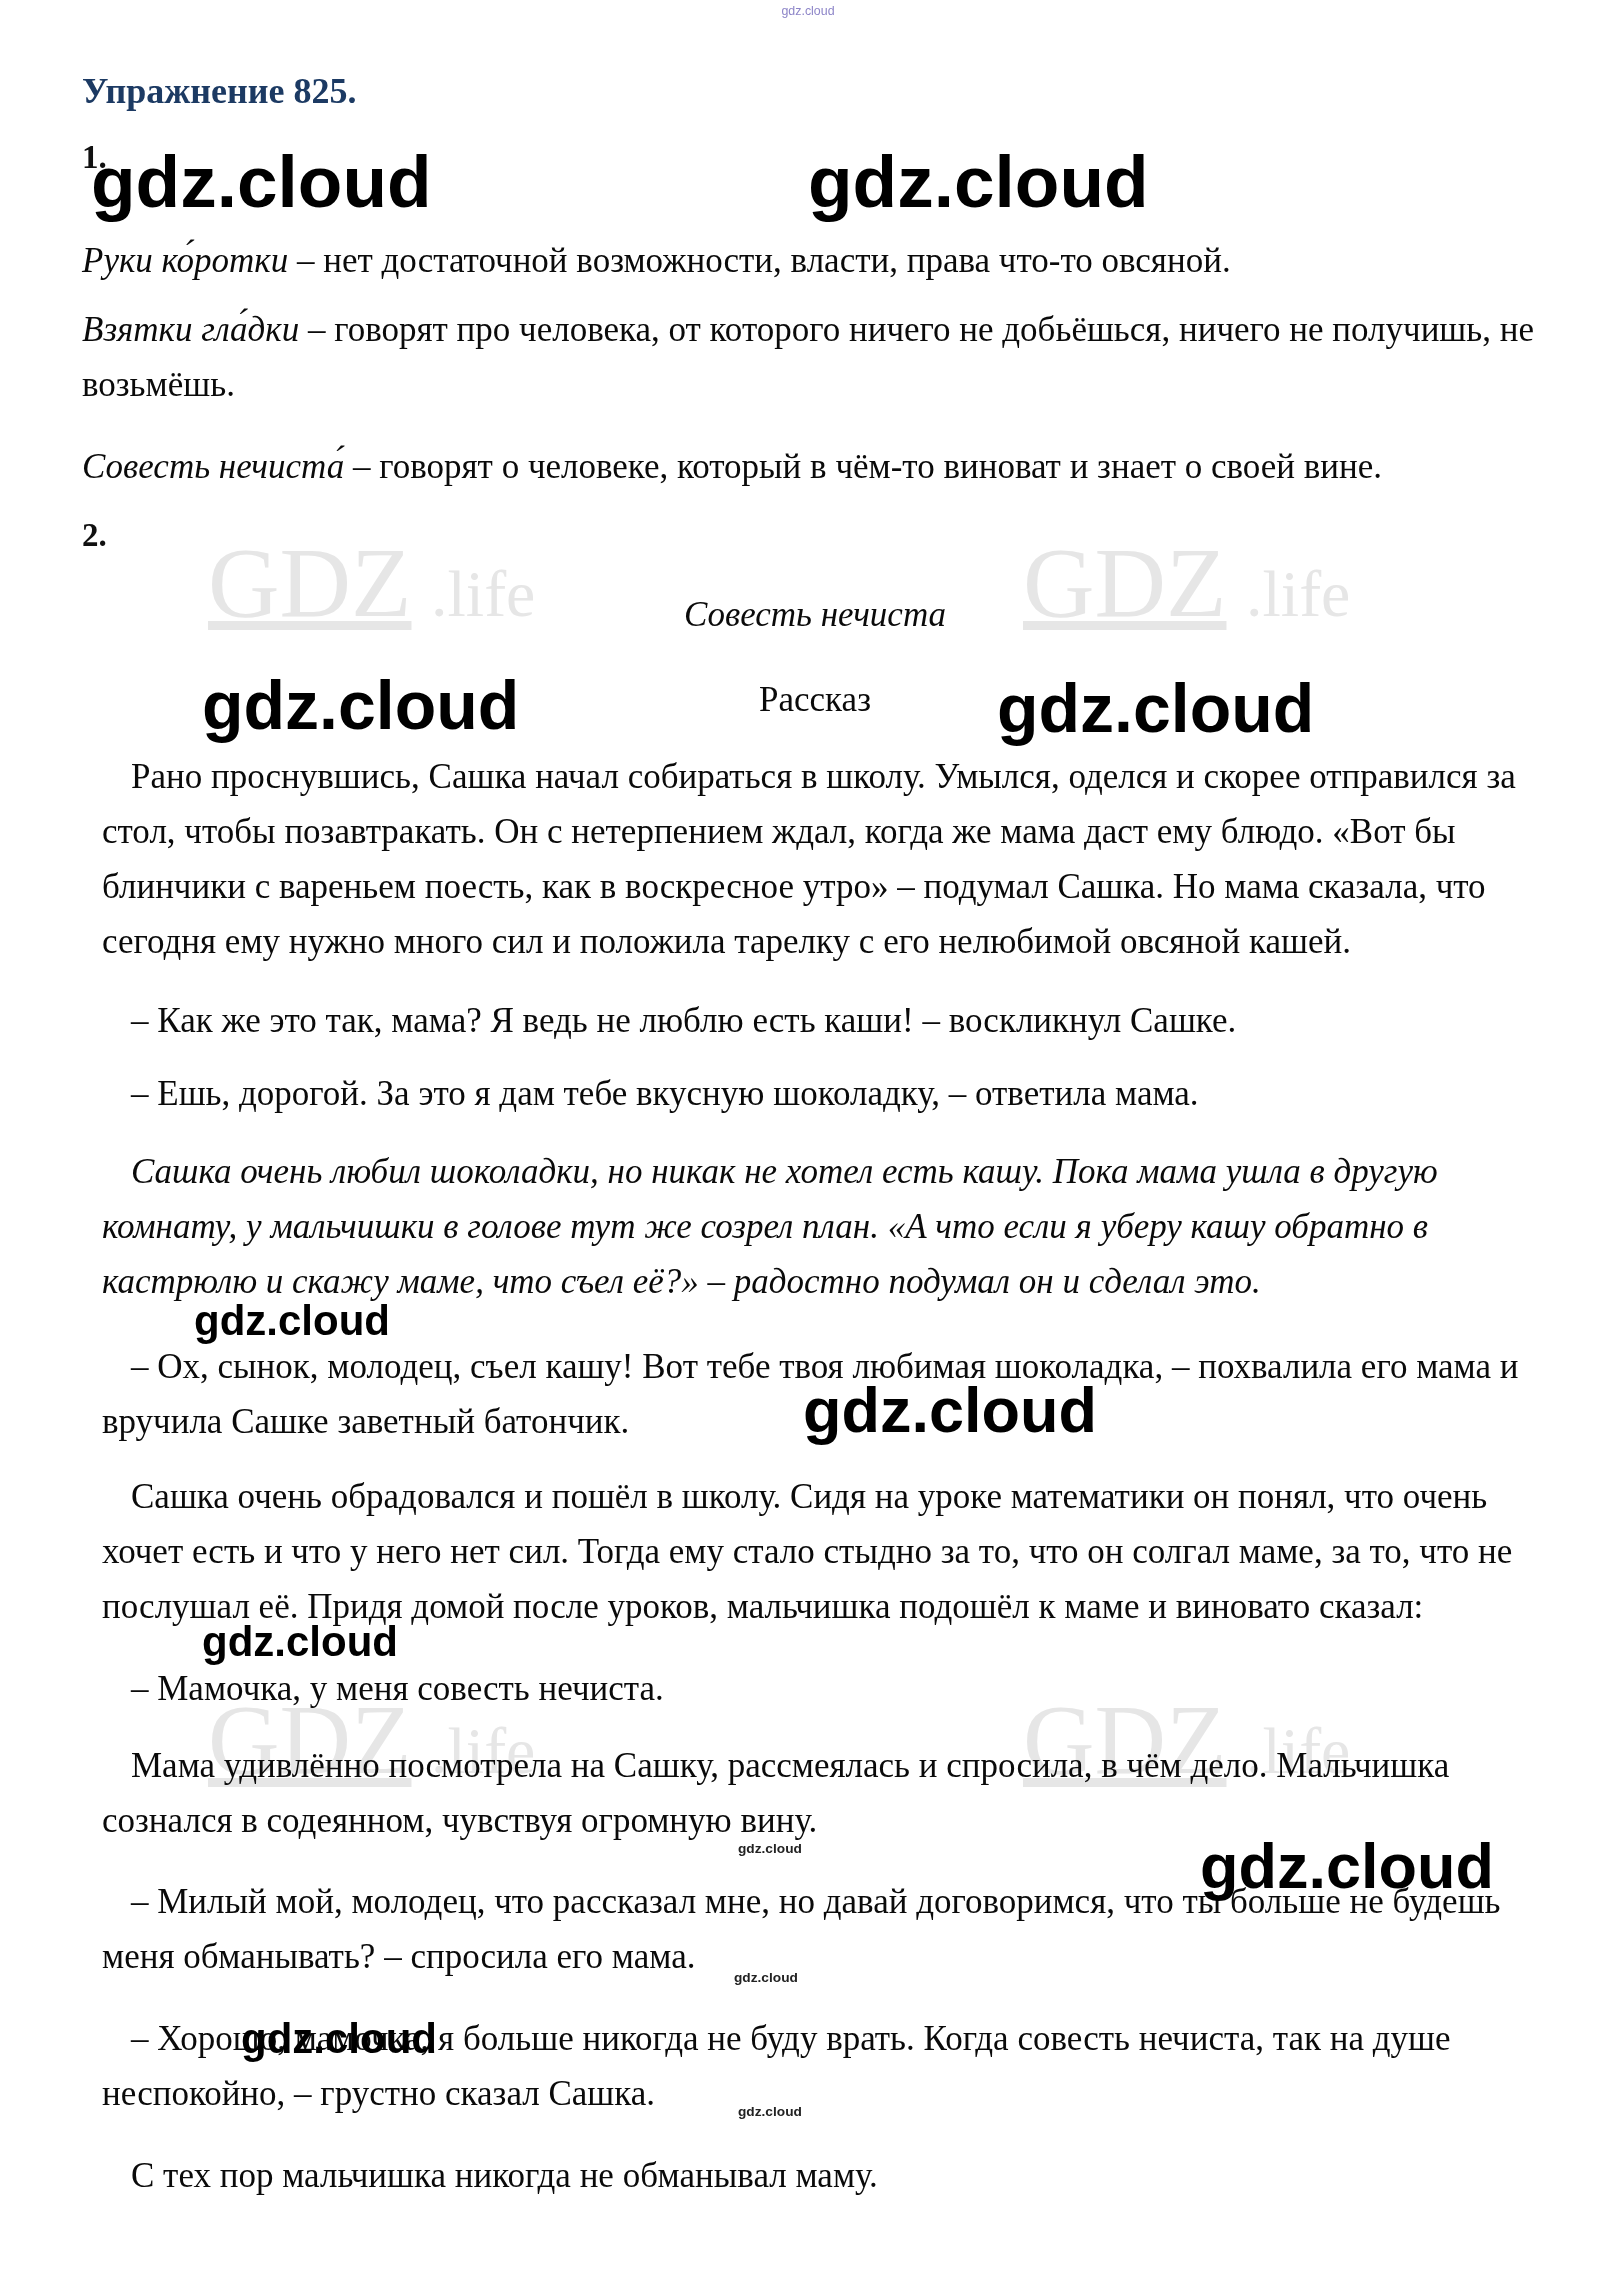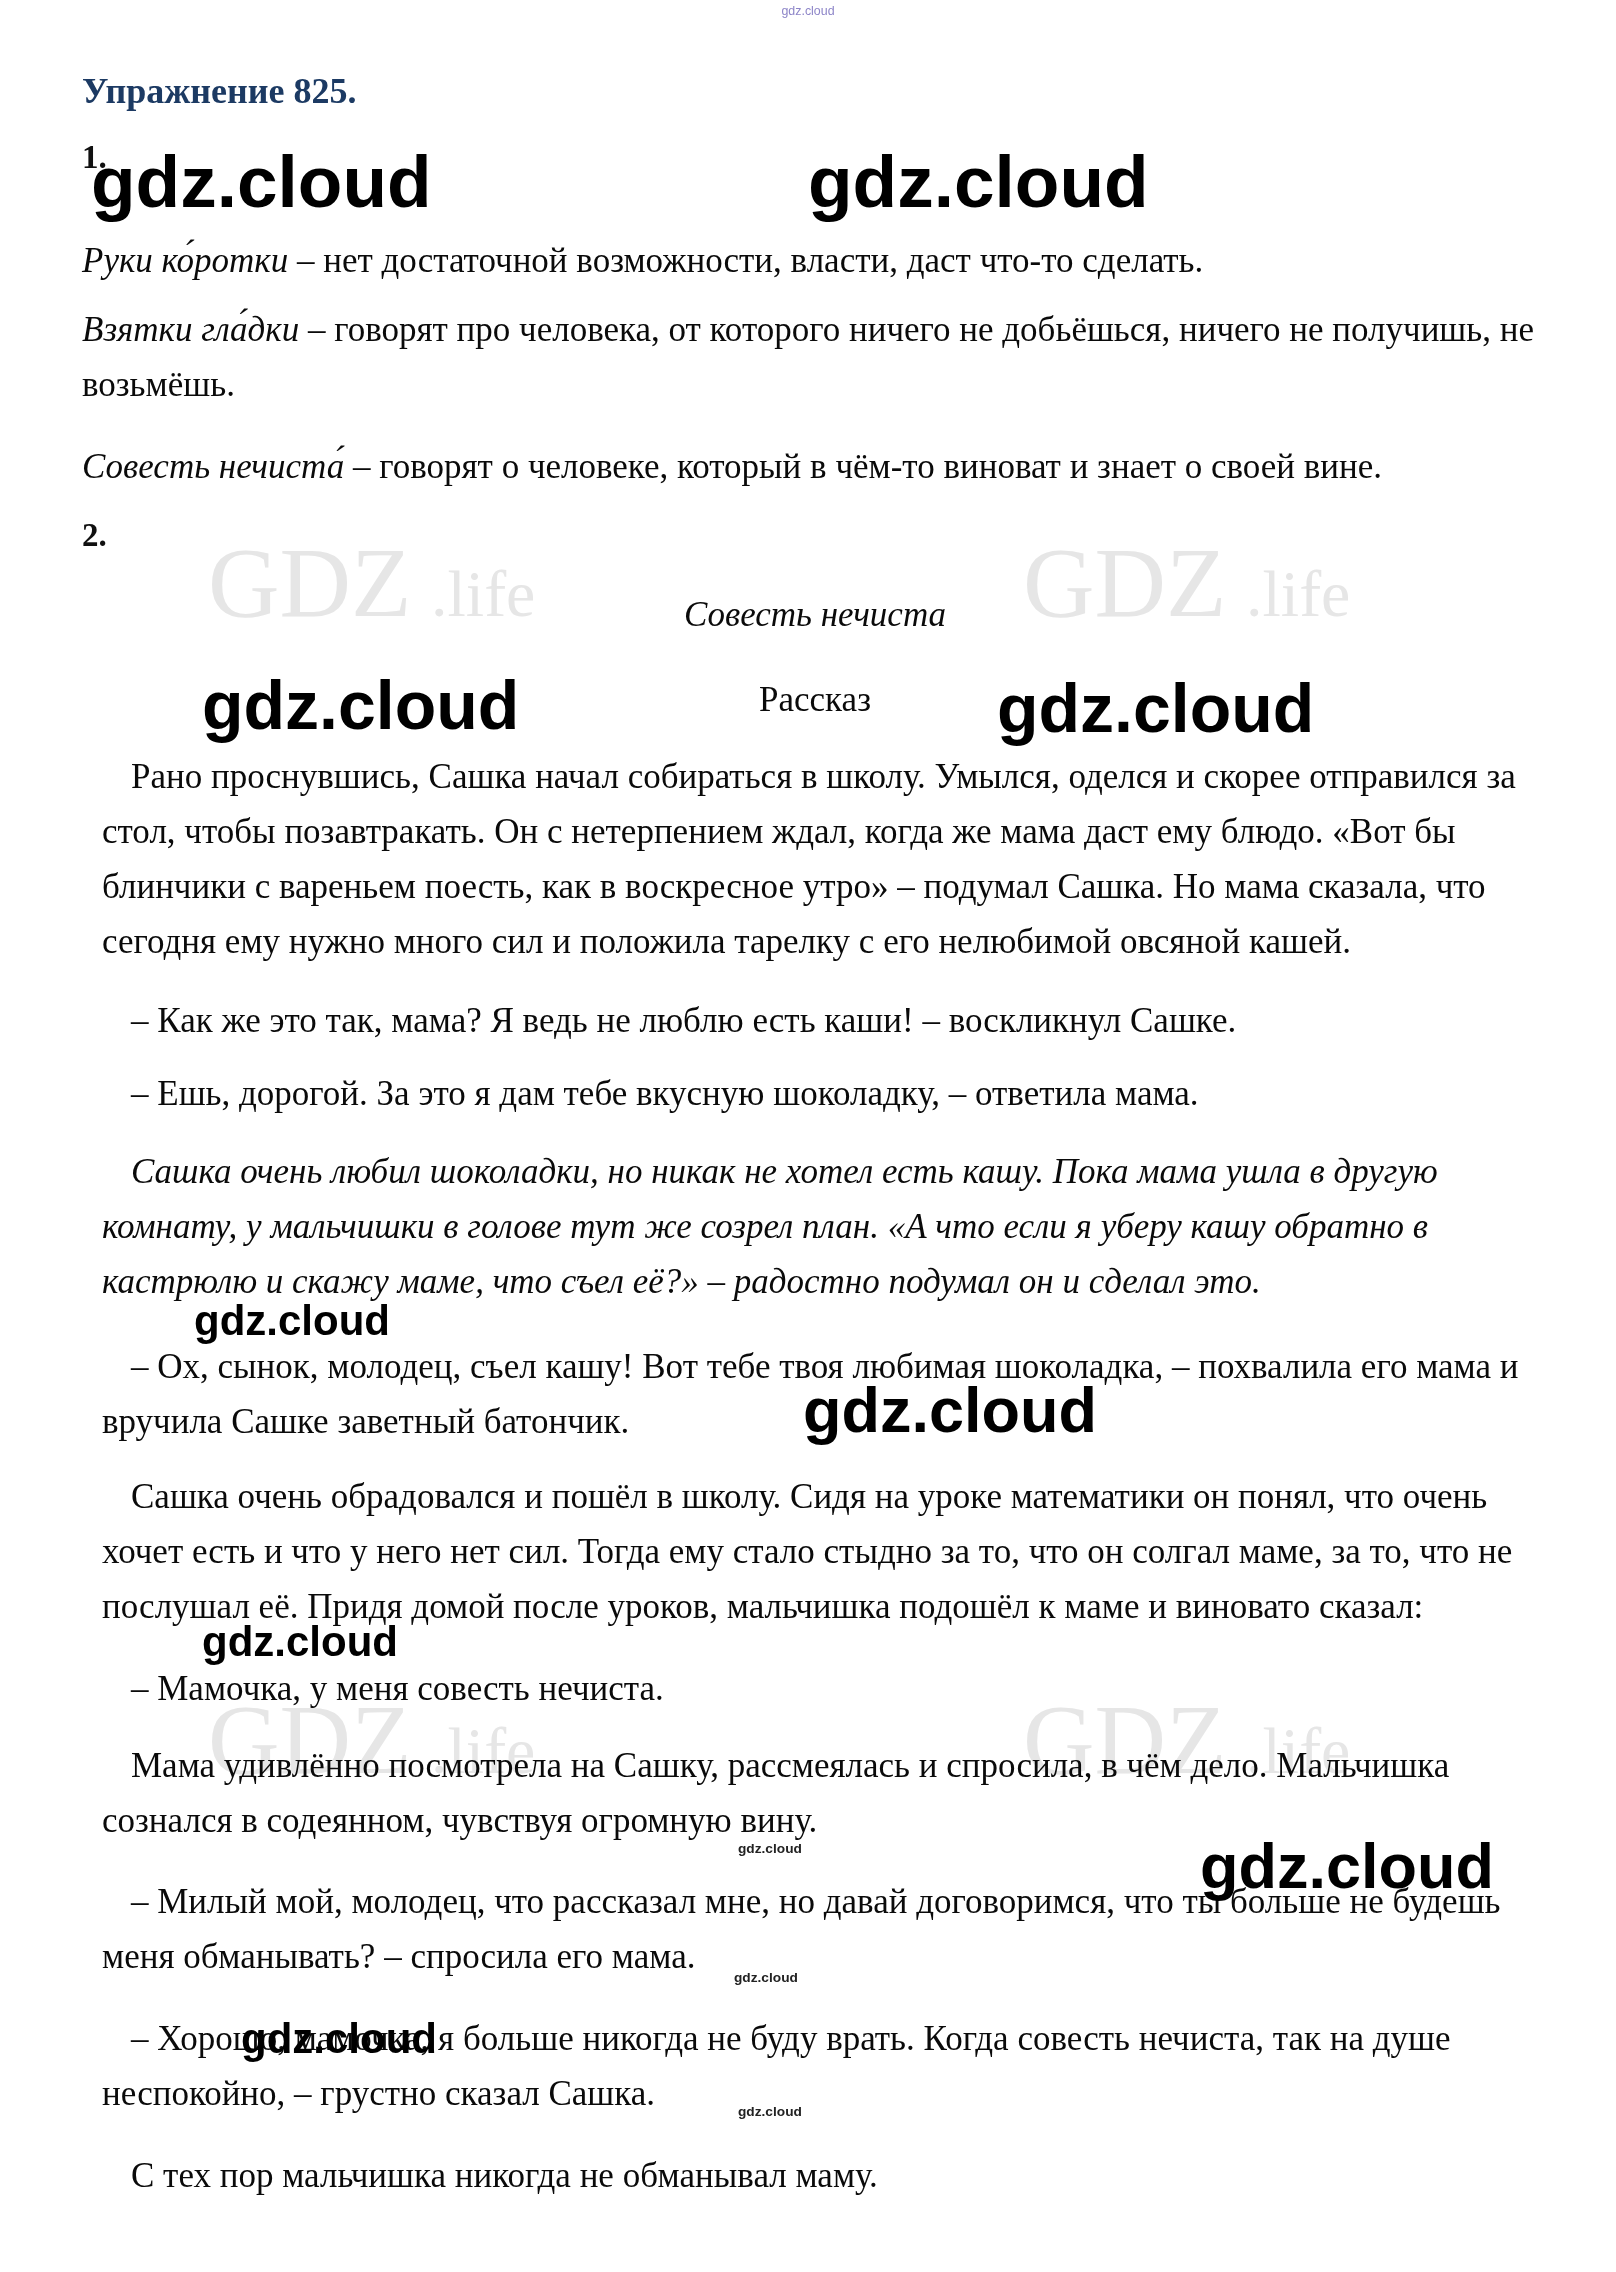--- a/index.html
+++ b/index.html
@@ -108,21 +108,21 @@
 
   
   .wm-gray {
     position: absolute;
     z-index: 0;
     color: #e6e6e6;
     font-family: "Liberation Serif", serif;
     white-space: nowrap;
     line-height: 1;
   }
-  .wm-gray .main   { font-size: 99px; }
+  .wm-gray .main   { font-size: 99px; text-decoration: underline; }
   .wm-gray .suffix { font-size: 66px; margin-left: 19.5px; }
   .wm-g1 { left: 208px;  top: 533px;  }
   .wm-g2 { left: 1023px; top: 533px;  }
   .wm-g3 { left: 208px;  top: 1690px; }
   .wm-g4 { left: 1023px; top: 1690px; }
 </style>
 </head>
 <body>
 
 <div class="page">
@@ -147,21 +147,21 @@
   <div class="wm-sm wm-s1">gdz.cloud</div>
   <div class="wm-sm wm-s2">gdz.cloud</div>
   <div class="wm-sm wm-s3">gdz.cloud</div>
 
   <div class="content">
 
     <h1 class="title">Упражнение 825.</h1>
 
     <div class="num num-1">1.</div>
 
-    <p class="def def-1"><em>Руки ко́ротки</em><span> – </span><span>нет достаточной возможности, власти, даст что-то сделать.</span></p>
+    <p class="def def-1"><em>Руки ко́ротки</em><span> – </span><span>нет достаточной возможности, власти, права что-то овсяной.</span></p>
 
     <p class="def def-2"><em>Взятки гла́дки</em><span> – </span><span>говорят про человека, от которого ничего не добьёшься, ничего не получишь, не возьмёшь.</span></p>
 
     <p class="def def-3"><em>Совесть нечиста́</em><span> – </span><span>говорят о человеке, который в чём-то виноват и знает о своей вине.</span></p>
 
     <div class="num num-2">2.</div>
 
     <p class="subtitle">Совесть нечиста</p>
 
     <p class="story-title">Рассказ</p>

